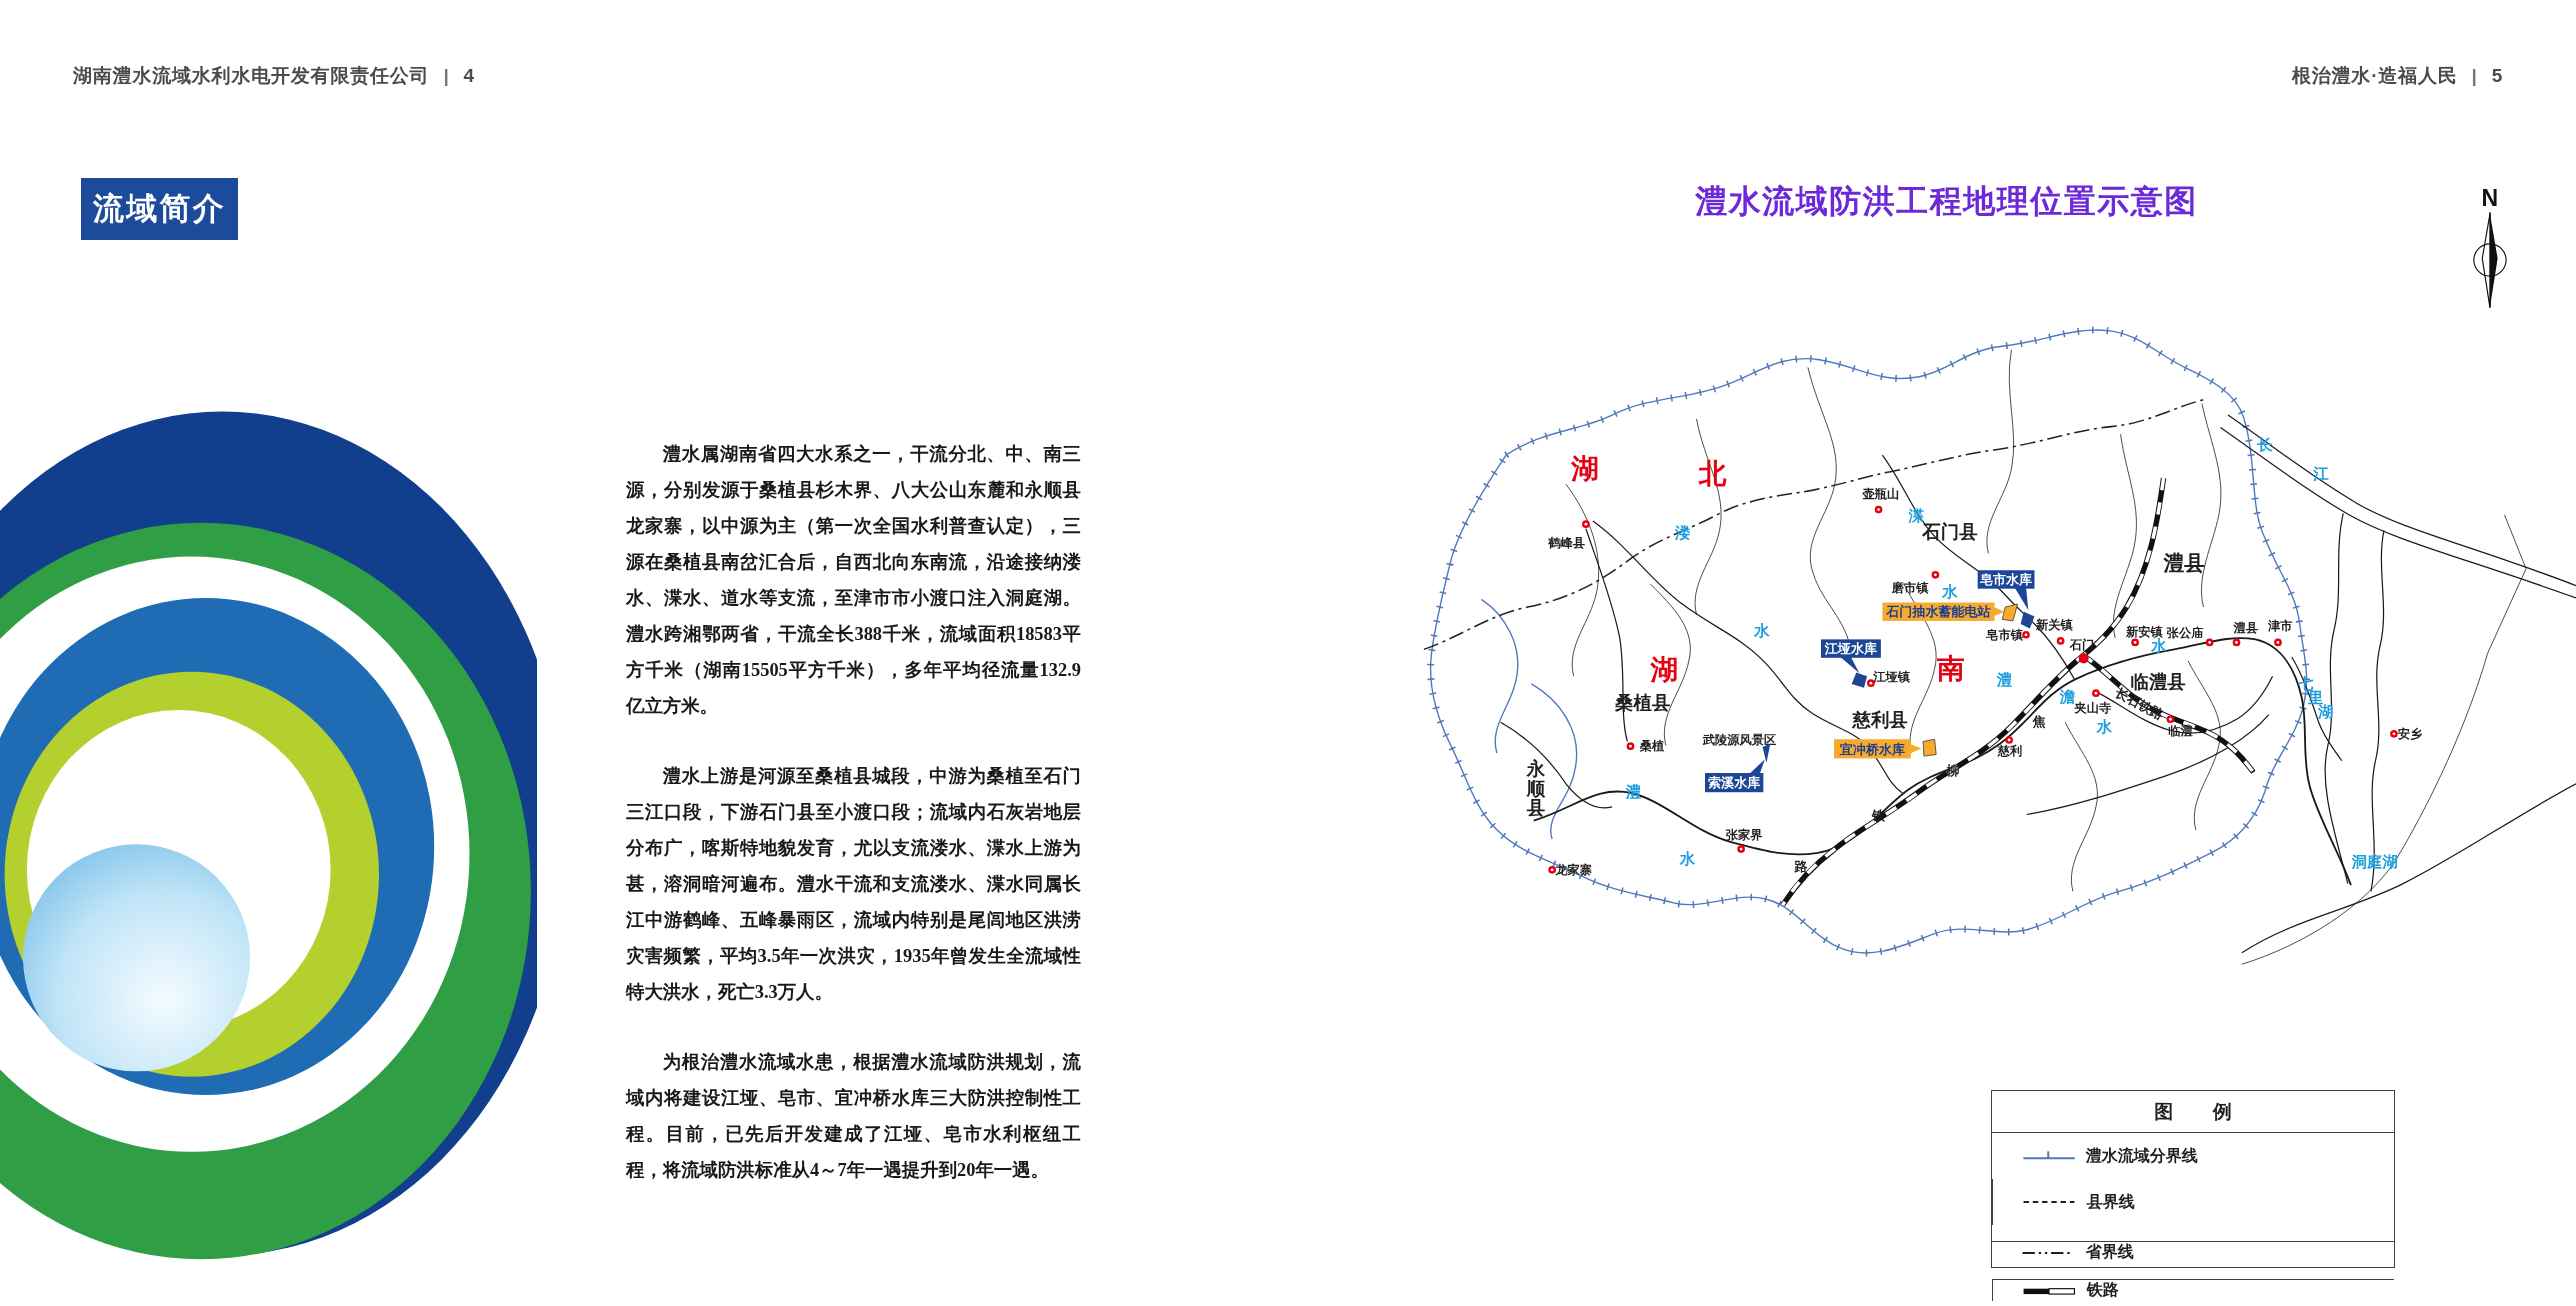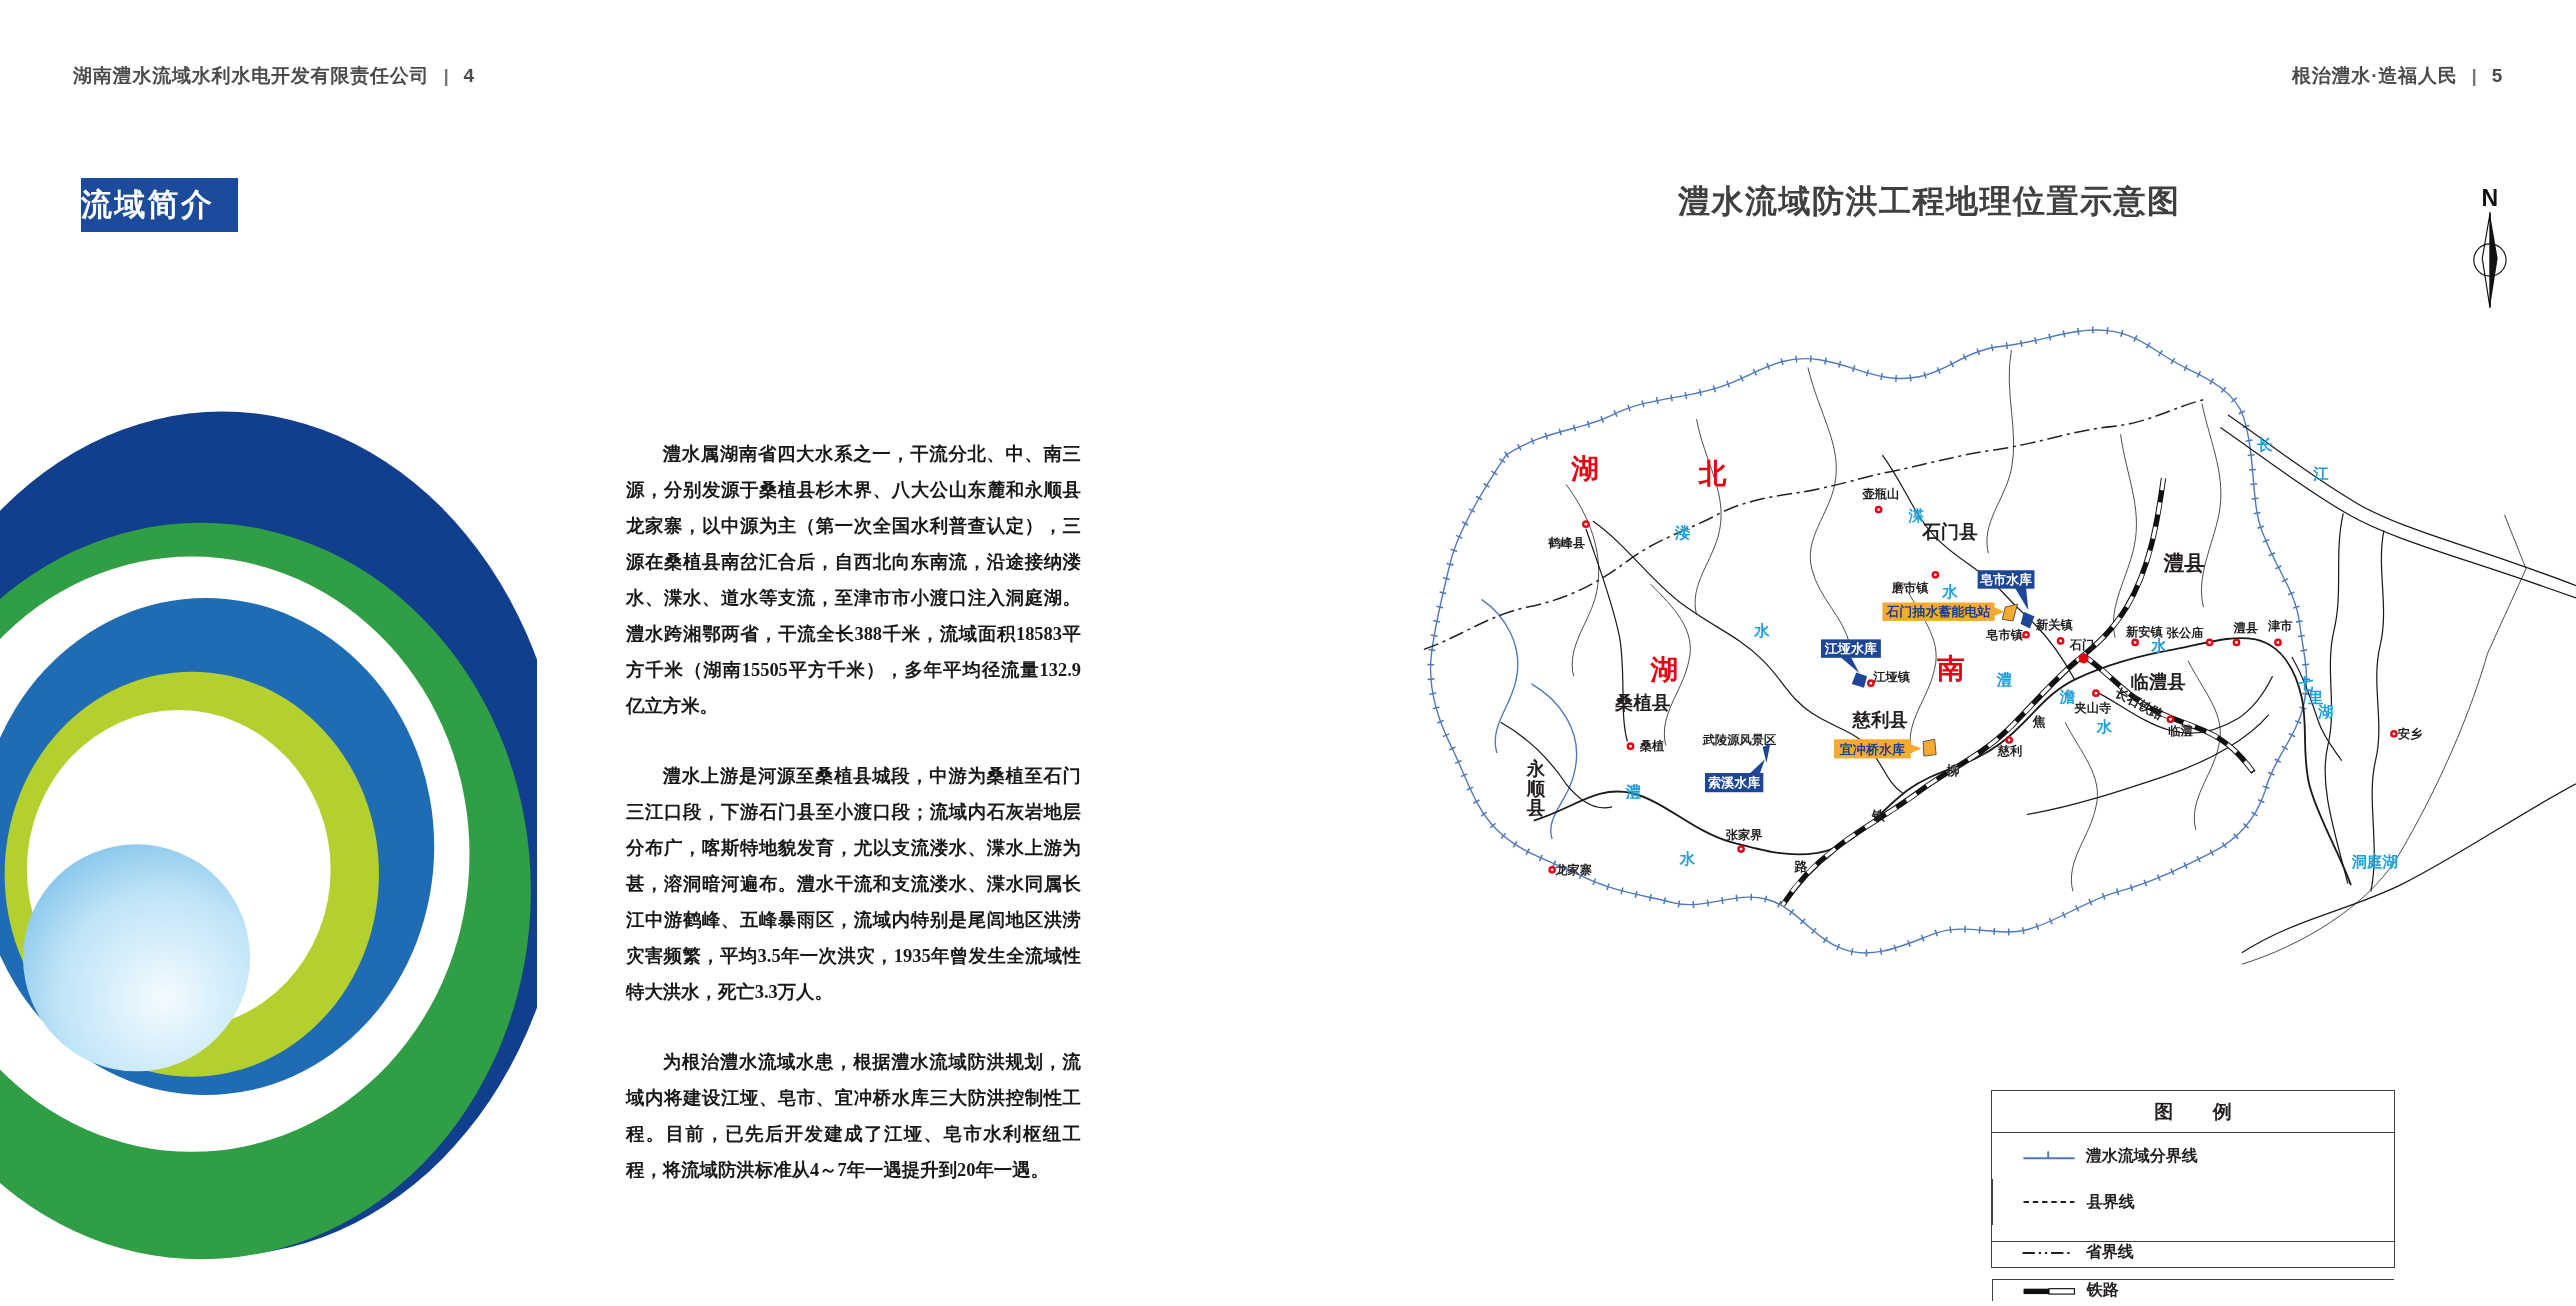--- a/index.html
+++ b/index.html
@@ -2,29 +2,29 @@
 <html style="font-size:12.3px"><head>
 <meta charset="utf-8">
 <style>
   html,body{margin:0;padding:0;background:#fff;}
   body{width:2576px;height:1306px;position:relative;overflow:hidden;
        font-family:"Liberation Sans",sans-serif;color:#222;}
   .hdr{position:absolute;top:63px;font-size:19px;font-weight:bold;color:#4b4b4d;letter-spacing:0.8px;white-space:nowrap;}
   .hdr .sep{margin:0 14px;color:#777;}
   #hdr-left{left:73px;}
   #hdr-right{right:73px;text-align:right;}
-  #section-title{position:absolute;left:81px;top:178px;width:157px;height:54px;
+  #section-title{position:absolute;left:81px;top:178px;width:157px;height:62px;
       background:#1c4b9c;color:#fff;font-size:31px;font-weight:bold;
-      display:flex;align-items:center;justify-content:flex-start;letter-spacing:2.3px;}
+      display:flex;align-items:center;justify-content:center;letter-spacing:2.3px;}
   #body-text{position:absolute;left:626px;top:436px;width:455px;
       font-family:"Liberation Serif",serif;font-size:18.4px;line-height:36px;
       text-align:justify;color:#191919;font-weight:700;}
   #body-text p{margin:0 0 34px 0;text-indent:2em;}
-  #map-title{position:absolute;left:1678px;top:180px;width:537px;text-align:left;
-      font-size:32px;font-weight:bold;color:#404040;letter-spacing:1.5px;}
+  #map-title{position:absolute;left:1678px;top:180px;width:537px;text-align:center;
+      font-size:32px;font-weight:bold;color:#6d28d9;letter-spacing:1.5px;}
   #logo{position:absolute;left:0;top:392px;width:537px;height:883px;}
   #map{position:absolute;left:1420px;top:177px;width:1156px;height:914px;}
   
   text{font-family:"Liberation Sans",sans-serif;}
   .prov{fill:#e60012;font-size:36px;font-weight:bold;}
   .county{fill:#231f20;font-size:24px;font-weight:bold;text-anchor:middle;}
   .county-big{font-size:27px;}
   .town{fill:#231f20;font-size:16px;font-weight:bold;text-anchor:middle;}
   .river{fill:#1e9fdd;font-size:20px;font-weight:bold;text-anchor:middle;}
   .badge-text{fill:#fff;font-size:17px;font-weight:bold;text-anchor:middle;}

